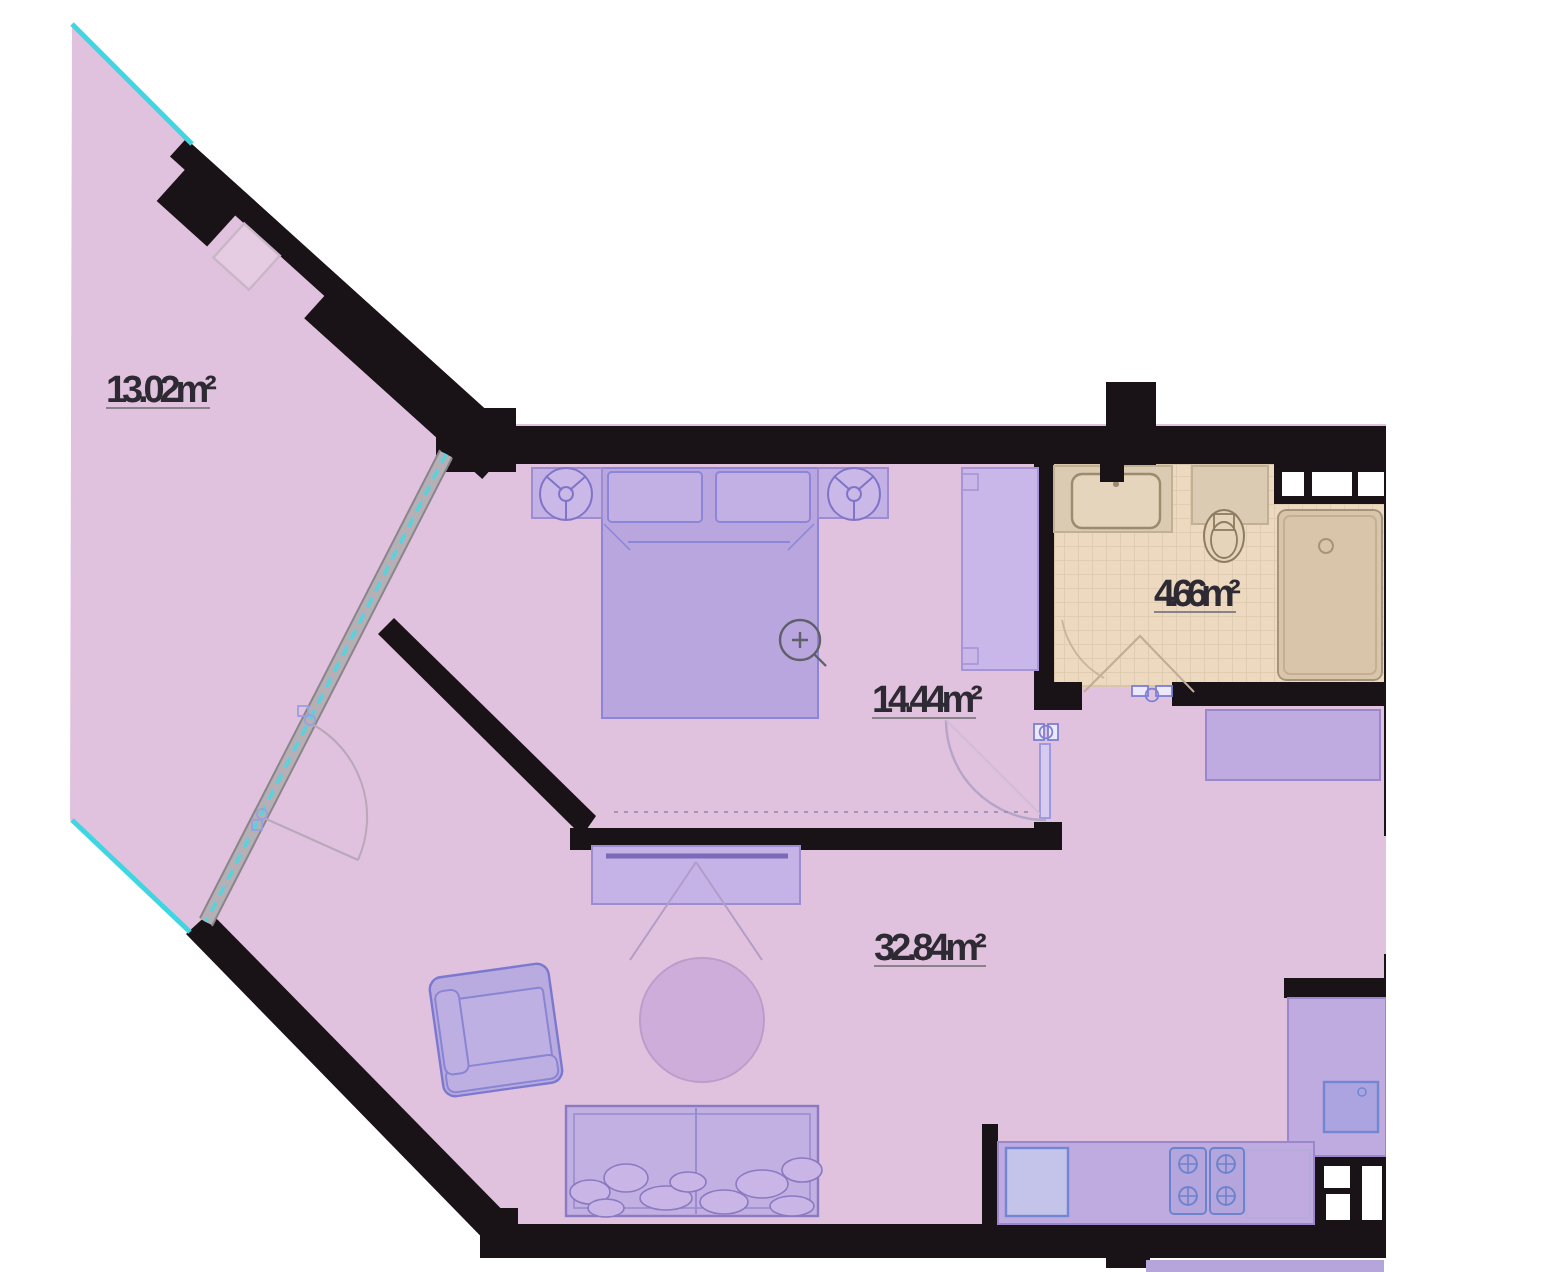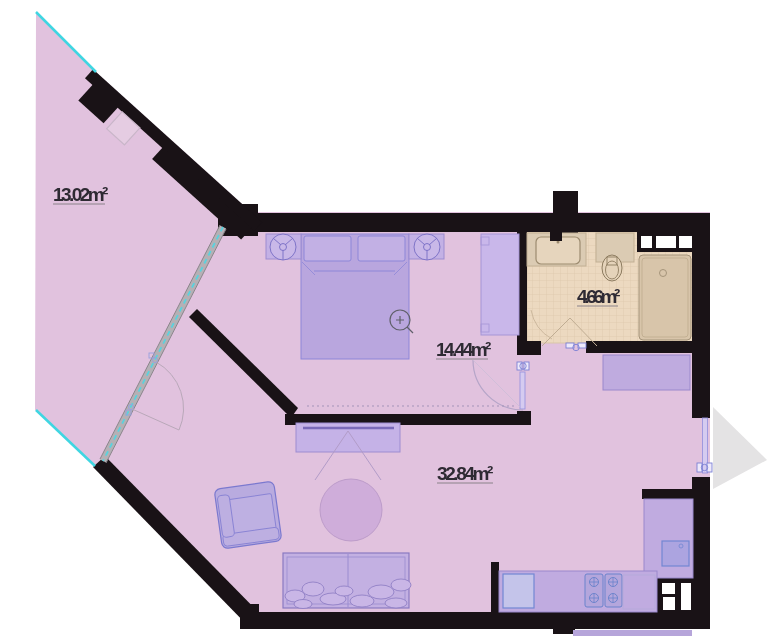--- a/index.html
+++ b/index.html
@@ -1,16 +1,16 @@
 <!DOCTYPE html>
 <html><head>
 <meta charset="utf-8">
 <style>
   html,body{margin:0;padding:0;background:#ffffff;}
-  .wrap{width:779px;height:636px;position:relative;overflow:hidden;}
+  .wrap{width:693px;height:636px;position:relative;overflow:hidden;}
   svg{display:block;}
   text{font-family:"Liberation Sans", sans-serif;font-weight:bold;fill:#2e2a33;}
 </style>
 </head>
 <body>
 <div class="wrap">
 <svg width="779" height="636" viewBox="0 0 779 636">
 <defs>
   <pattern id="tiles" width="7" height="7" patternUnits="userSpaceOnUse">
     <rect width="7" height="7" fill="#ecd9c0"></rect>

